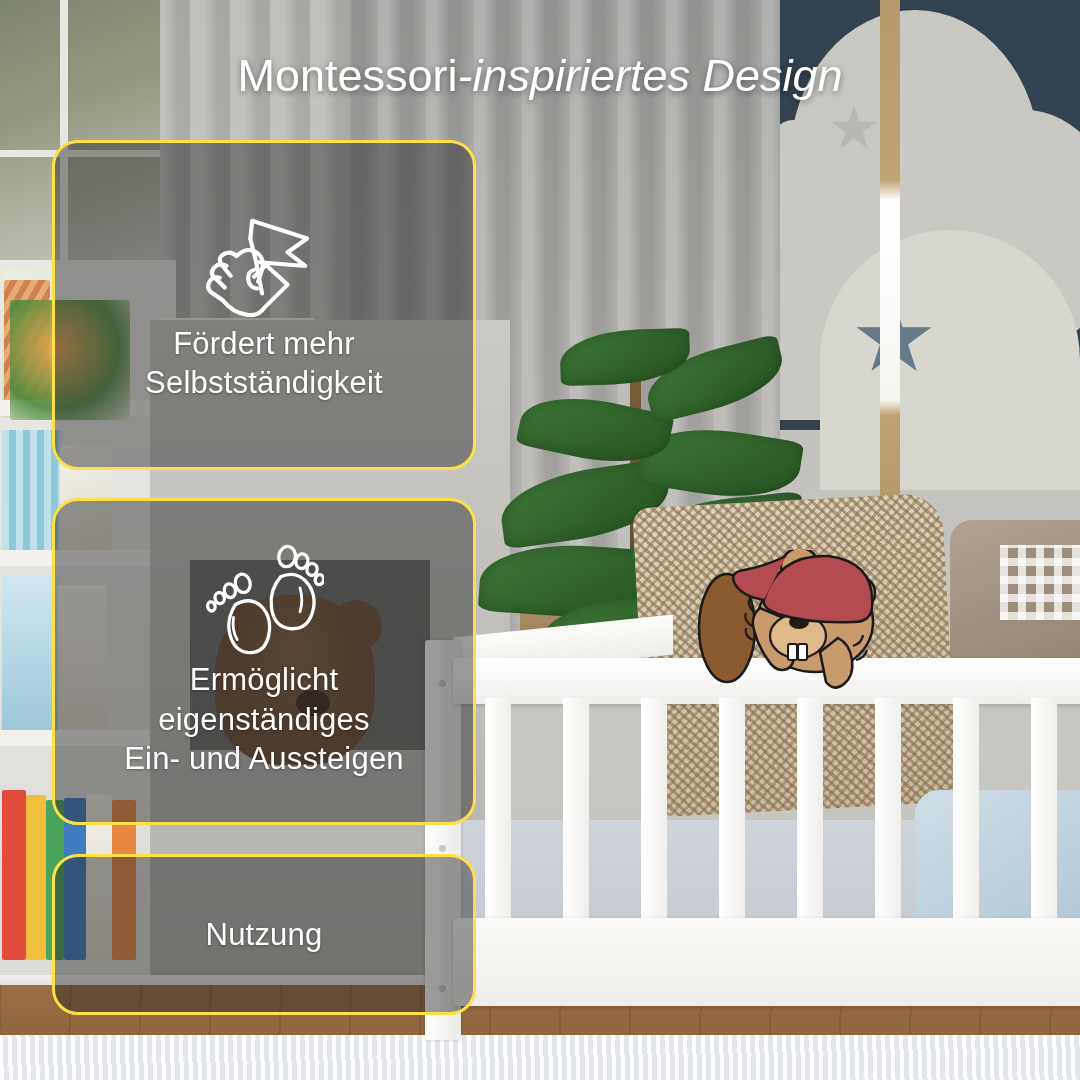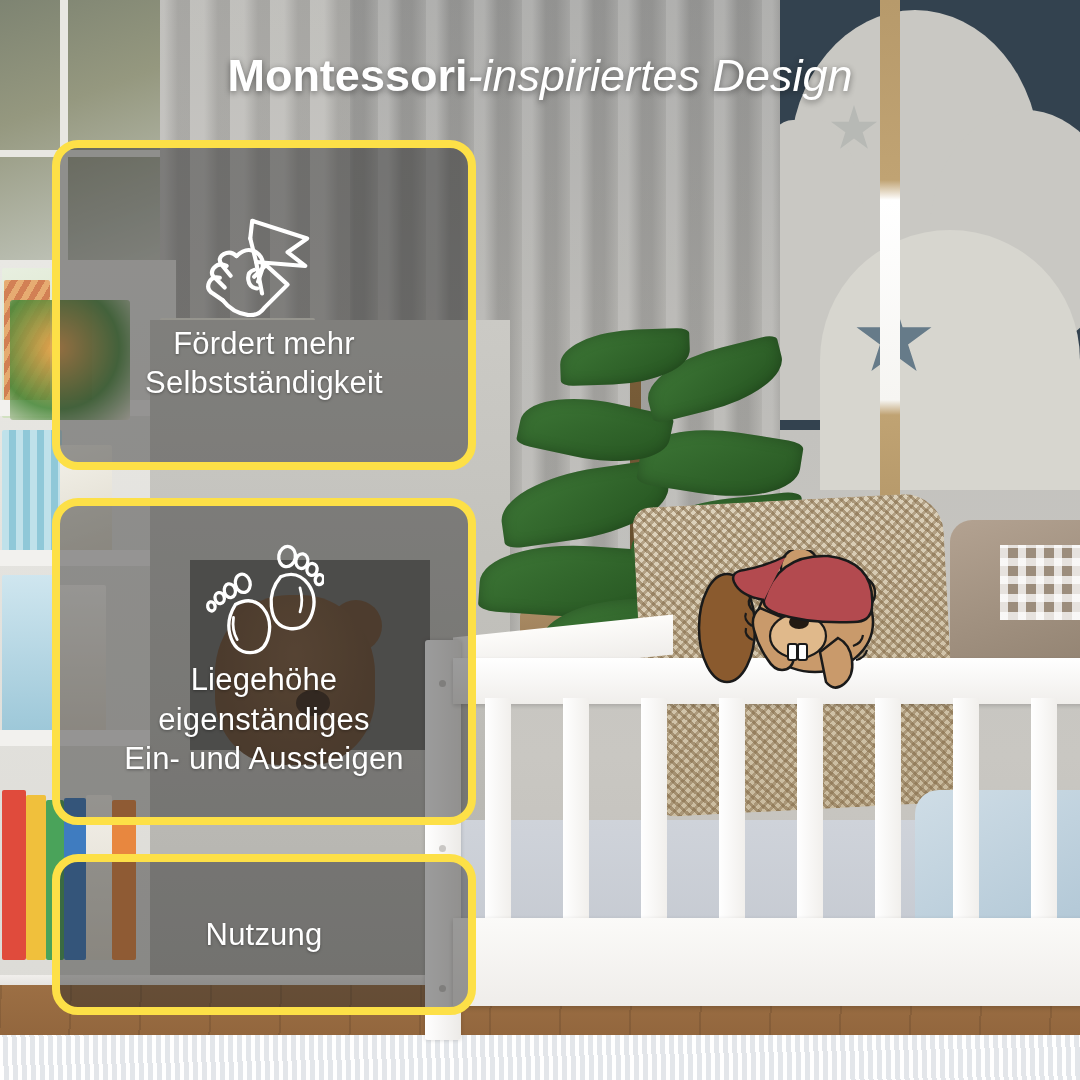--- a/index.html
+++ b/index.html
@@ -131,39 +131,39 @@
     background:linear-gradient(90deg,#ffffff,#f1efec);}
   .rail-back{position:absolute;left:28px;top:-14px;width:220px;height:40px;
     background:linear-gradient(180deg,#fdfcfa,#efedea);transform:skewY(-6deg);}
 
   
   .mascot{position:absolute;left:690px;top:550px;width:190px;height:160px;}
 
   
   .cards{position:absolute;left:52px;top:140px;width:424px;}
   .card{position:relative;box-sizing:border-box;
-    border:8px solid #fde047;border-radius:26px;
+    border:3px solid #fde047;border-radius:26px;
     background:rgba(40,40,40,.46);
     display:flex;flex-direction:column;align-items:center;justify-content:center;
     overflow:hidden;}
   .card-1{height:330px;margin-bottom:28px;}
   .card-2{height:327px;margin-bottom:29px;}
   .card-3{height:161px;border-bottom-left-radius:26px;border-bottom-right-radius:26px;}
   .card-icon{width:120px;height:110px;display:flex;align-items:center;justify-content:center;
     margin-bottom:6px;}
   .card-text{color:#ffffff;text-align:center;font-size:31px;line-height:1.27;
     letter-spacing:.2px;font-weight:400;padding:0 18px;
     text-shadow:0 1px 3px rgba(0,0,0,.35);}
   .card-3 .card-text{font-size:31px;}
 
   
   .title{position:absolute;left:0;top:50px;width:1080px;text-align:center;
     font-size:45px;color:#ffffff;white-space:nowrap;
     text-shadow:0 2px 6px rgba(0,0,0,.45);}
-  .title b{font-weight:700;}
+  .title b{font-weight:400;}
   .title i{font-style:italic;font-weight:400;}
 </style>
 </head>
 <body>
 
 <div class="stage">
 
   <div class="photo">
     <div class="wall"></div>
 
@@ -327,21 +327,21 @@
 
           <path d="M83 36 q-12 14 -10 32 q2 22 20 24 q18 2 24 -16 q6 -18 -4 -32 q-12 -16 -30 -8 z"></path>
           <ellipse cx="90" cy="14" rx="9" ry="11" transform="rotate(10 90 14)"></ellipse>
           <ellipse cx="106" cy="19" rx="6.5" ry="8" transform="rotate(10 106 19)"></ellipse>
           <ellipse cx="117" cy="28" rx="5.5" ry="6.5" transform="rotate(10 117 28)"></ellipse>
           <ellipse cx="125" cy="39" rx="4.5" ry="5.5" transform="rotate(10 125 39)"></ellipse>
           <path d="M104 48 q4 14 0 26" stroke-width="3"></path>
         </svg>
       </div>
       <div class="card-text">
-        <div>Liegehöhe</div>
+        <div>Ermöglicht</div>
         <div>eigenständiges</div>
         <div>Ein- und Aussteigen</div>
       </div>
     </div>
 
     <div class="card card-3">
       <div class="card-text">
         <div>Nutzung</div>
       </div>
     </div>

